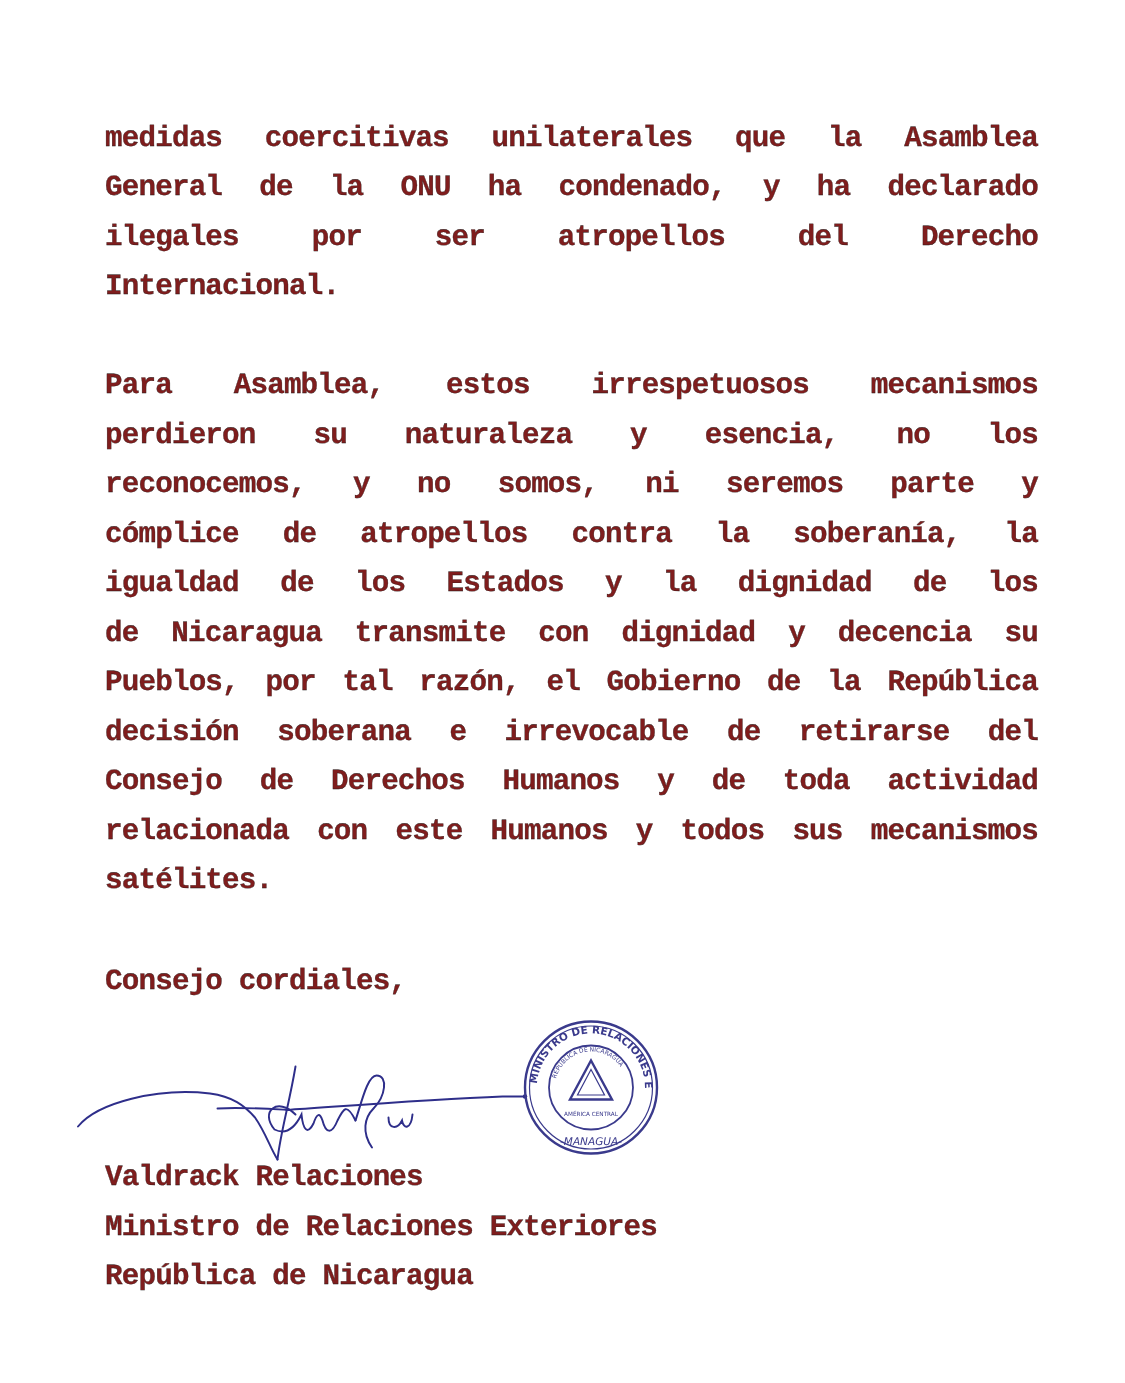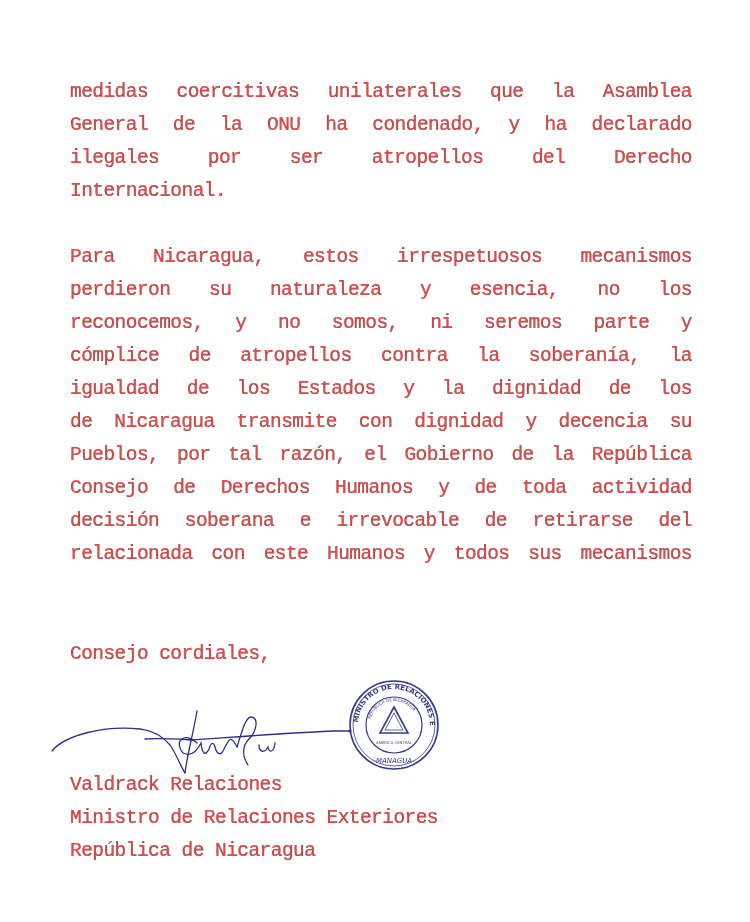--- a/index.html
+++ b/index.html
@@ -1,22 +1,22 @@
 <!DOCTYPE html>
 <html><head>
 <meta charset="utf-8">
 <style>
   html, body { margin:0; padding:0; background:#ffffff; }
   body { width:750px; height:922px; position:relative; overflow:hidden; }
   .page { position:absolute; left:0; top:0; width:750px; height:922px; background:#fff; }
   .para {
     position:absolute; left:70px; width:622px;
     font-family:"Liberation Mono", "DejaVu Sans Mono", monospace;
-    font-size:19.5px; line-height:33px; color:#ef4444;
-    text-align:justify; letter-spacing:-0.55px; font-weight:normal;
+    font-size:19.5px; line-height:33px; color:#7f1d1d;
+    text-align:justify; letter-spacing:-0.55px; font-weight:bold;
     -webkit-text-stroke:0.2px #1a1a1a;
   }
   .line { display:block; height:33px; white-space:nowrap; text-align-last:justify; text-align:justify; }
   .line.last { text-align-last:left; }
   .p1 { top:76px; }
   .p2 { top:241px; }
   .closing { top:638px; }
   .sig-block { top:769px; }
   .signature { position:absolute; left:45px; top:695px; width:320px; height:80px; }
   .stamp { position:absolute; left:344px; top:677px; width:100px; height:95px; }
@@ -27,30 +27,31 @@
 <div class="page">
 
   <div class="para p1">
     <span class="line">medidas coercitivas unilaterales que la Asamblea</span>
     <span class="line">General de la ONU ha condenado, y ha declarado</span>
     <span class="line">ilegales por ser atropellos del Derecho</span>
     <span class="line last">Internacional.</span>
   </div>
 
   <div class="para p2">
-    <span class="line">Para Nicaragua, estos irrespetuosos mecanismos</span>
+    <span class="line">Para Asamblea, estos irrespetuosos mecanismos</span>
     <span class="line">perdieron su naturaleza y esencia, no los</span>
     <span class="line">reconocemos, y no somos, ni seremos parte y</span>
     <span class="line">cómplice de atropellos contra la soberanía, la</span>
     <span class="line">igualdad de los Estados y la dignidad de los</span>
     <span class="line">de Nicaragua transmite con dignidad y decencia su</span>
     <span class="line">Pueblos, por tal razón, el Gobierno de la República</span>
+    <span class="line">decisión soberana e irrevocable de retirarse del</span>
     <span class="line">Consejo de Derechos Humanos y de toda actividad</span>
-    <span class="line">decisión soberana e irrevocable de retirarse del</span>
     <span class="line">relacionada con este Humanos y todos sus mecanismos</span>
+    <span class="line last">satélites.</span>
   </div>
 
   <div class="para closing">
     <span class="line last">Consejo cordiales,</span>
   </div>
 
   <svg class="signature" viewBox="0 0 320 80">
     <g fill="none" stroke="#2e2e8a" stroke-width="1.3" stroke-linecap="round">
       <path d="M7,56 C20,40 60,30 95,34 C110,36 118,42 125,50 C132,60 135,70 140,78"></path>
       <path d="M140,78 C142,60 148,40 152,16"></path>

